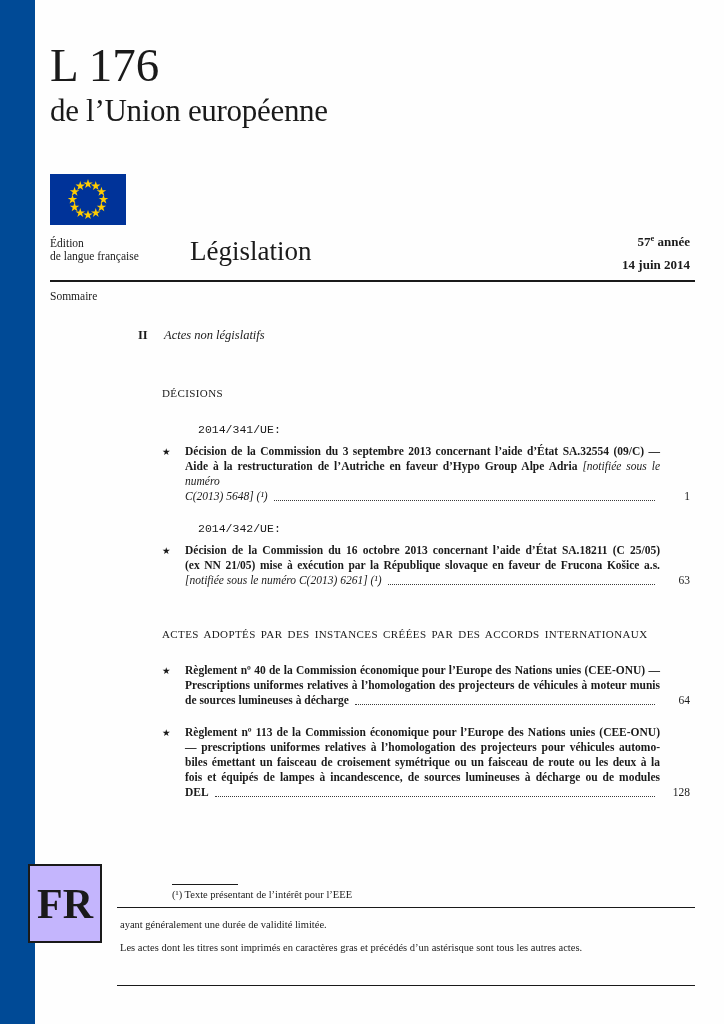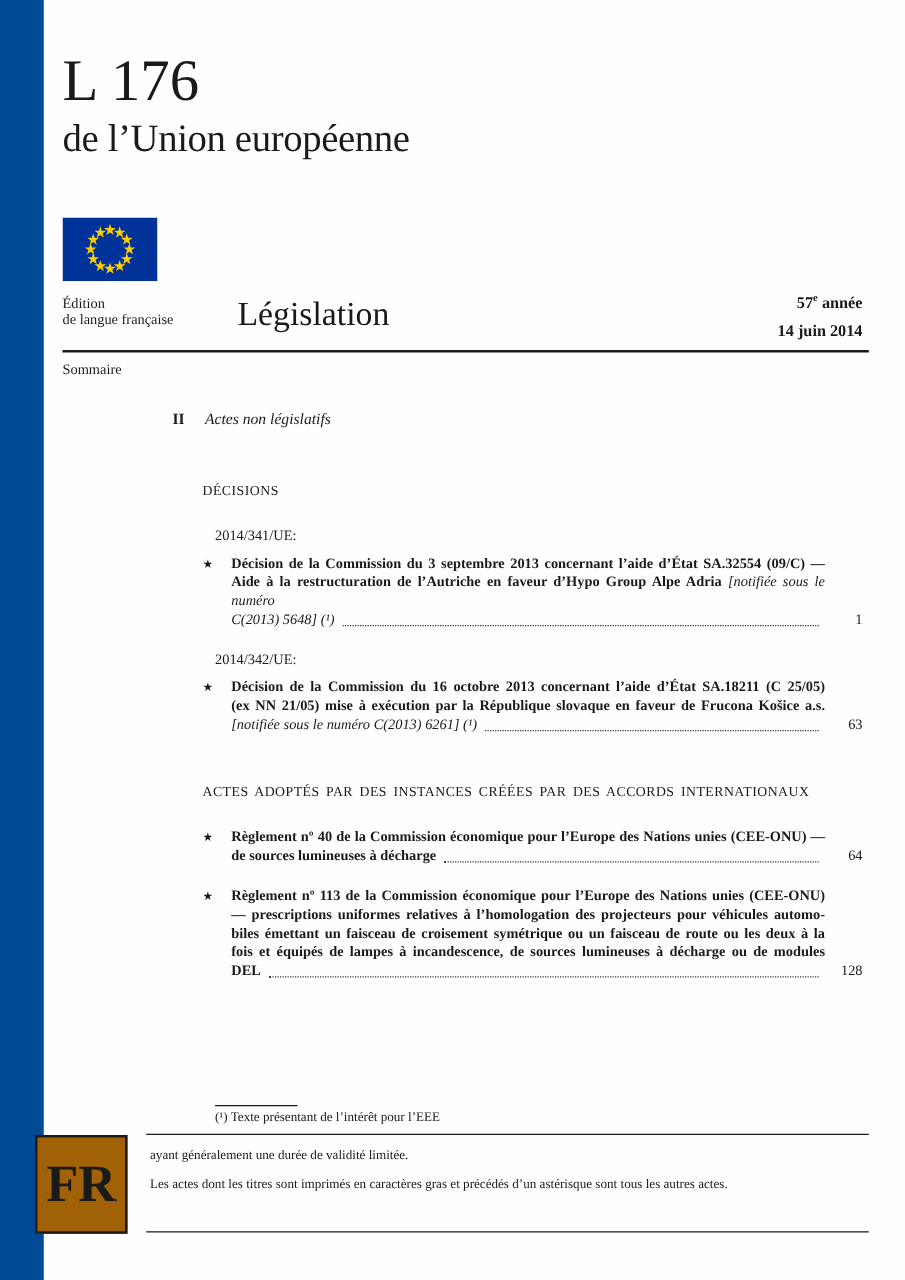--- a/index.html
+++ b/index.html
@@ -34,39 +34,39 @@
   .part-line { margin-left:138px; font-size:12.5px; display:flex; }
   .part-num  { font-weight:bold; width:26px; }
   .part-title{ font-style:italic; }
 
   .toc-sections { margin-top:44px; }
   .toc-section + .toc-section { margin-top:40px; }
   .sec-heading { margin-left:162px; font-size:11px; letter-spacing:0.4px; margin-bottom:23px; word-spacing:2px; }
 
   .entry { margin-left:162px; font-size:11.5px; line-height:15px; }
   .entry + .entry { margin-top:17px; }
-  .docnum { margin-left:10px; margin-bottom:7px; }
+  .docnum { margin-left:36px; margin-bottom:7px;font-family:Liberation Mono, monospace; }
   .entry-row { display:flex; }
   .star-col { width:23px; font-size:9.5px; padding-top:1px; }
   .entry-text { flex:1; font-weight:bold; }
   .eline { text-align:justify; text-align-last:justify; padding-right:30px; }
   .eline.last { display:flex; text-align:left; text-align-last:auto; padding-right:0; align-items:flex-end; }
   .seg-b { font-weight:bold; }
   .seg-i { font-style:italic; font-weight:normal; }
   .leader { flex:1; border-bottom:1.5px dotted #3a3a3a; margin:0 3px 3px 6px; align-self:flex-end; min-width:20px; }
   .pagenum { width:32px; text-align:right; font-weight:normal; }
 
   
   .footnote-rule { position:absolute; left:172px; top:884px; width:66px; border-top:1.5px solid #1a1a1a; }
   .footnote-text { position:absolute; left:172px; top:889px; font-size:10.5px; }
 
   
   .footer-rule-top    { position:absolute; left:117px; right:29px; top:907px; border-top:1.5px solid #1a1a1a; }
   .footer-rule-bottom { position:absolute; left:117px; right:29px; top:985px; border-top:1.5px solid #1a1a1a; }
-  .fr-box { position:absolute; left:28px; top:908px; width:70px; height:75px; background:#a16207;
+  .fr-box { position:absolute; left:28px; top:864px; width:70px; height:75px; background:#c4b5fd;
             border:2px solid #1a1a1a; display:flex; align-items:center; justify-content:center;
             font-weight:bold; font-size:42px; z-index:2; }
   .footer-notes { position:absolute; left:120px; right:30px; top:918px; font-size:10.5px; line-height:13px; }
   .footer-notes .para { margin:0 0 10px 0; }
 </style>
 </head>
 <body>
 
 <div class="page">
 
@@ -152,20 +152,21 @@
             </div>
           </div>
         </div>
         <div class="toc-section">
           <div class="sec-heading">ACTES ADOPTÉS PAR DES INSTANCES CRÉÉES PAR DES ACCORDS INTERNATIONAUX</div>
           <div class="entry">
             <div class="entry-row">
               <div class="star-col">★</div>
               <div class="entry-text">
                 <div class="eline"><span class="seg-b">Règlement nº 40 de la Commission économique pour l’Europe des Nations unies (CEE-ONU) —</span></div>
+                <div class="eline"><span class="seg-b">Prescriptions uniformes relatives à l’homologation des projecteurs de véhicules à moteur munis</span></div>
                 <div class="eline last">
                   <span class="seg-b">de sources lumineuses à décharge</span>
                   <span class="leader"></span>
                   <span class="pagenum">64</span>
                 </div>
               </div>
             </div>
           </div>
           <div class="entry">
             <div class="entry-row">

